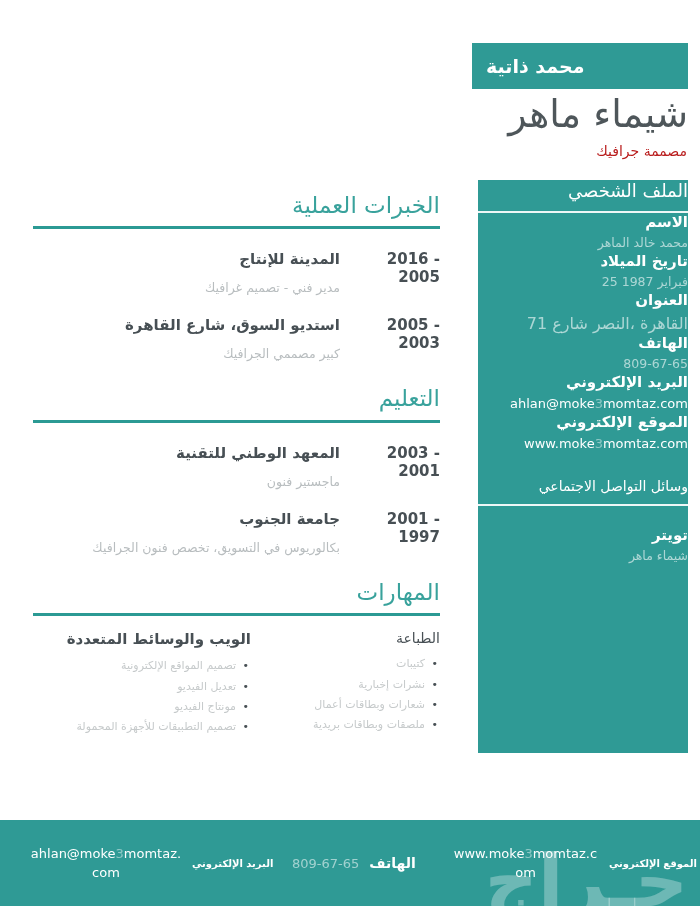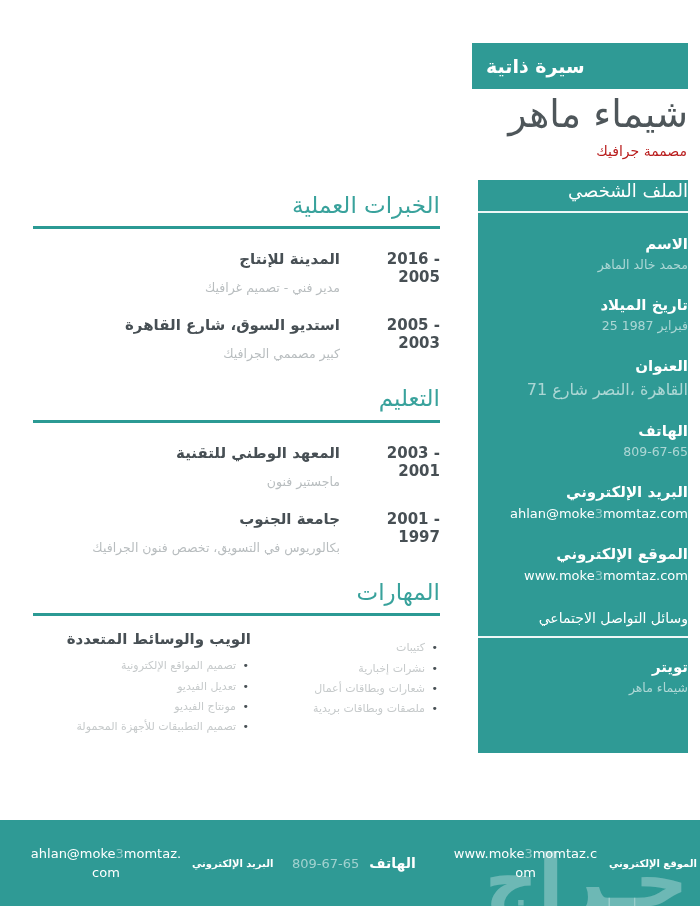--- a/index.html
+++ b/index.html
@@ -16,21 +16,21 @@
     font-size:38px;color:#4e565a;direction:rtl;line-height:1.2;}
   .role{position:absolute;right:13px;top:143px;width:300px;text-align:right;
     font-size:14px;color:#b91c1c;direction:rtl;}
 
   .sidebar{
     position:absolute;left:478px;top:180px;width:210px;height:573px;background:#2f9a95;
     box-sizing:border-box;direction:rtl;text-align:right;color:#fff;overflow:hidden;
   }
   .sb-title{font-size:18px;}
   .sb-rule{border-bottom:2px solid rgba(255,255,255,.92);margin-top:10px;}
-  .sb-field{margin-top:22px;}
+  .sb-field{}
   .sb-label{font-weight:bold;font-size:15px;}
   .sb-value{margin-top:4px;font-size:12.5px;color:rgba(255,255,255,.6);line-height:1.35;}
   .ltr{direction:ltr;unicode-bidi:isolate;}
   .lg{font-size:16px;}
   .white{color:#ffffff;font-size:13px;}
   .dim3{color:rgba(255,255,255,.45);}
   .sb-social-title{margin-top:26px;font-size:14px;white-space:nowrap;}
   .sb-field.tight{margin-top:20px;}
 
   .main{position:absolute;left:33px;top:192px;width:407px;direction:rtl;}
@@ -65,21 +65,21 @@
   .f-label{font-weight:bold;font-size:10px;direction:rtl;white-space:nowrap;}
   .f-phone .f-label{font-size:14px;}
   .f-phone .f-value{color:rgba(255,255,255,.55);direction:ltr;unicode-bidi:isolate;}
   .watermark{position:absolute;right:12px;bottom:-12px;font-size:74px;font-weight:bold;
     color:rgba(255,255,255,.3);direction:rtl;line-height:1;white-space:nowrap;}
 </style>
 </head>
 <body>
 
 <div class="banner">
-  <span>سيرة ذاتية</span>
+  <span>محمد ذاتية</span>
 </div>
 
 <div class="name">شيماء ماهر</div>
 <div class="role">مصممة جرافيك</div>
 
 <div class="sidebar">
   <div class="sb-title">الملف الشخصي</div>
   <div class="sb-rule"></div>
 
   <div class="sb-field">
@@ -162,20 +162,21 @@
       </div>
     </div>
   </div>
 
   <div class="m-sec">
     <div class="m-head">المهارات</div>
     <div class="m-rule"></div>
 
     <div class="skills-row">
       <div class="sg-print">
+        <div class="sg-title">الطباعة</div>
         <ul class="sg-list">
           <li>كتيبات</li>
           <li>نشرات إخبارية</li>
           <li>شعارات وبطاقات أعمال</li>
           <li>ملصقات وبطاقات بريدية</li>
         </ul>
       </div>
       <div class="sg-web">
         <div class="sg-title bold">الويب والوسائط المتعددة</div>
         <ul class="sg-list">

